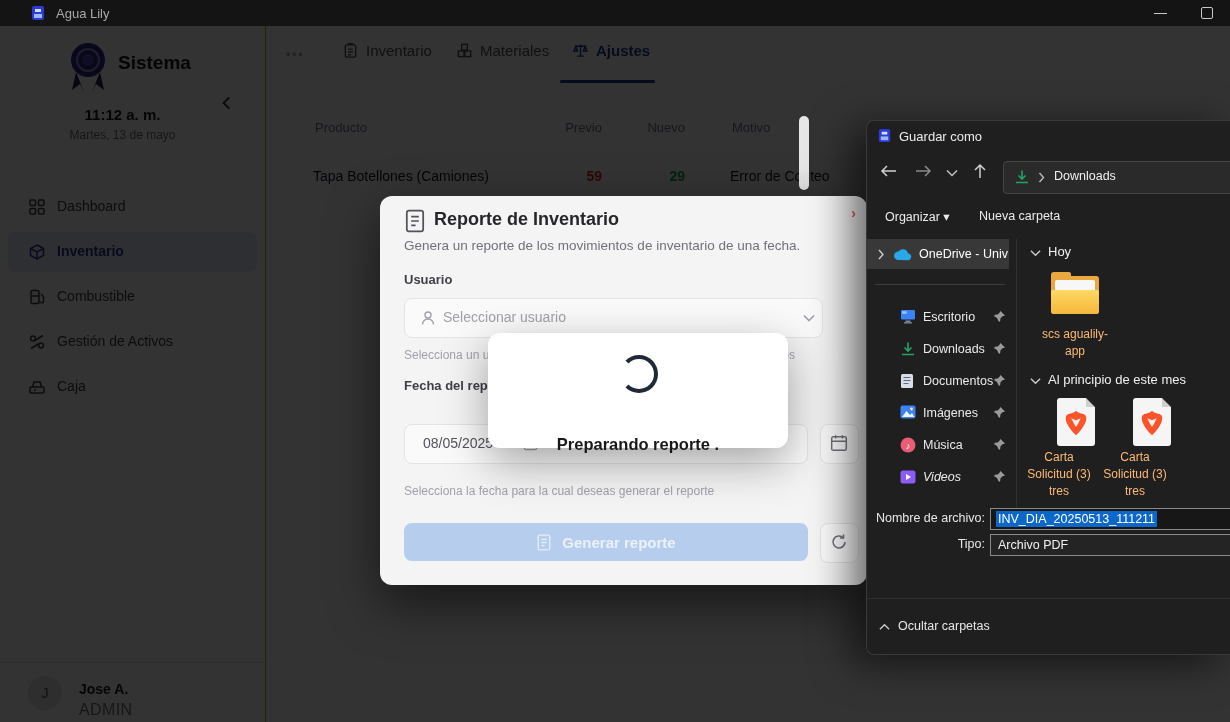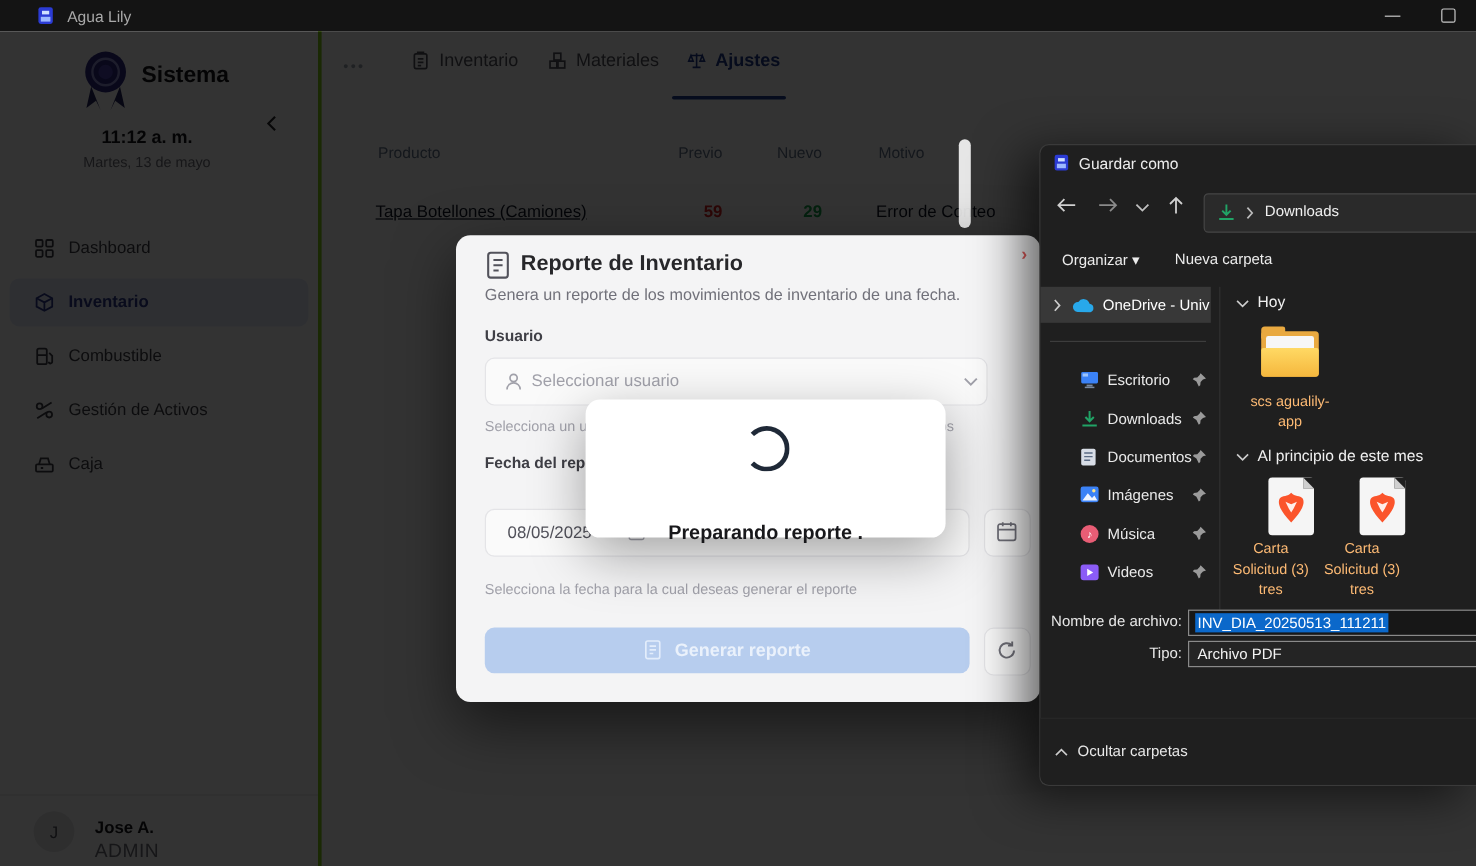--- a/index.html
+++ b/index.html
@@ -8,21 +8,21 @@
   .abs{position:absolute;}
   
   .titlebar{left:0;top:0;width:1230px;height:26px;background:#141414;color:#a8a8a8;}
   .titlebar .tname{position:absolute;left:56px;top:6px;font-size:13px;}
   .appicon{position:absolute;left:30px;top:5px;width:16px;height:16px;}
   .winbtn{position:absolute;top:0;width:46px;height:26px;color:#c8c8c8;}
   .winbtn .bar{position:absolute;left:16px;top:13px;width:13px;height:1px;background:#c8c8c8;}
   .winbtn .sq{position:absolute;left:17px;top:7px;width:10px;height:10px;border:1px solid #c8c8c8;border-radius:2px;}
   
   .app{left:0;top:26px;width:1230px;height:696px;background:#ffffff;}
-  .sidebar{position:absolute;left:0;top:0;width:265px;height:696px;background:#ffffff;border-right:3px solid #84cc16;}
+  .sidebar{position:absolute;left:0;top:0;width:265px;height:696px;background:#ffffff;border-right:1px solid #84cc16;}
   .brand{position:absolute;left:118px;top:26px;font-size:19px;font-weight:bold;color:#18181b;}
   .collapse{position:absolute;left:218px;top:68px;width:18px;height:18px;color:#27272a;}
   .clock{position:absolute;left:0;top:80px;width:245px;text-align:center;font-size:15px;font-weight:bold;color:#18181b;}
   .cdate{position:absolute;left:0;top:102px;width:245px;text-align:center;font-size:12px;color:#71717a;}
   .nav-item{position:absolute;left:8px;width:249px;height:40px;border-radius:8px;color:#3f3f46;}
   .nav-item svg{position:absolute;left:20px;top:11px;}
   .nav-item .nlabel{position:absolute;left:49px;top:11px;font-size:14px;}
   .nav-item.active{background:#e6ebfb;color:#2d3a8c;}
   .nav-item.active .nlabel{font-weight:bold;color:#2d3a8c;}
   .sfoot-div{position:absolute;left:0;top:636px;width:265px;height:1px;background:#e4e4e7;}
@@ -216,21 +216,21 @@
         </g>
     </svg>
     <span class="tlabel">Ajustes</span>
   </div>
   <div class="tabline"></div>
 
   <span class="th" style="left:315px;">Producto</span>
   <span class="th" style="left:540px;width:62px;text-align:right;">Previo</span>
   <span class="th" style="left:625px;width:60px;text-align:right;">Nuevo</span>
   <span class="th" style="left:732px;">Motivo</span>
-  <span class="td" style="left:313px;text-decoration:underline;">Tapa Botellones (Camiones)</span>
+  <span class="td" style="left:313px;">Tapa Botellones (Camiones)</span>
   <span class="td num" style="left:540px;width:62px;color:#dc2626;">59</span>
   <span class="td num" style="left:625px;width:60px;color:#16a34a;">29</span>
   <span class="td" style="left:730px;">Error de Conteo</span>
 </div>
 
 <div class="abs overlay"></div>
 <div class="abs toastedge"></div>
 
 <div class="abs modal">
   <svg class="abs" style="left:24px;top:13px;" width="22" height="24" viewBox="0 0 20 22">
@@ -403,21 +403,21 @@
   <div class="treerow" style="top:310px;">
     <svg class="ticon" width="16" height="16" viewBox="0 0 16 16">
         <circle cx="8" cy="8" r="7.5" fill="#e85d75"></circle>
         <text x="8" y="11.5" text-anchor="middle" font-size="9" fill="#ffffff">♪</text>
       </svg>
     <span class="tlab">Música</span>
     <svg class="pin" width="13" height="13" viewBox="0 0 13 13">
         <path d="M7.5 1 L12 5.5 L9.5 6.3 L7.5 8.3 L7.2 11 L6 12 L4 8 L1 6 L2 4.8 L4.7 4.5 L6.7 2.5 Z" fill="#9a9a9a"></path>
       </svg>
   </div>
-  <div class="treerow" style="top:342px;">
+  <div class="treerow" style="top:342px;font-style:italic;">
     <svg class="ticon" width="16" height="16" viewBox="0 0 16 16">
         <rect x="0.5" y="1.5" width="15" height="13" rx="2.5" fill="#8b5cf6"></rect>
         <path d="M6 5 L11 8 L6 11 Z" fill="#ffffff"></path>
       </svg>
     <span class="tlab">Videos</span>
     <svg class="pin" width="13" height="13" viewBox="0 0 13 13">
         <path d="M7.5 1 L12 5.5 L9.5 6.3 L7.5 8.3 L7.2 11 L6 12 L4 8 L1 6 L2 4.8 L4.7 4.5 L6.7 2.5 Z" fill="#9a9a9a"></path>
       </svg>
   </div>
 

